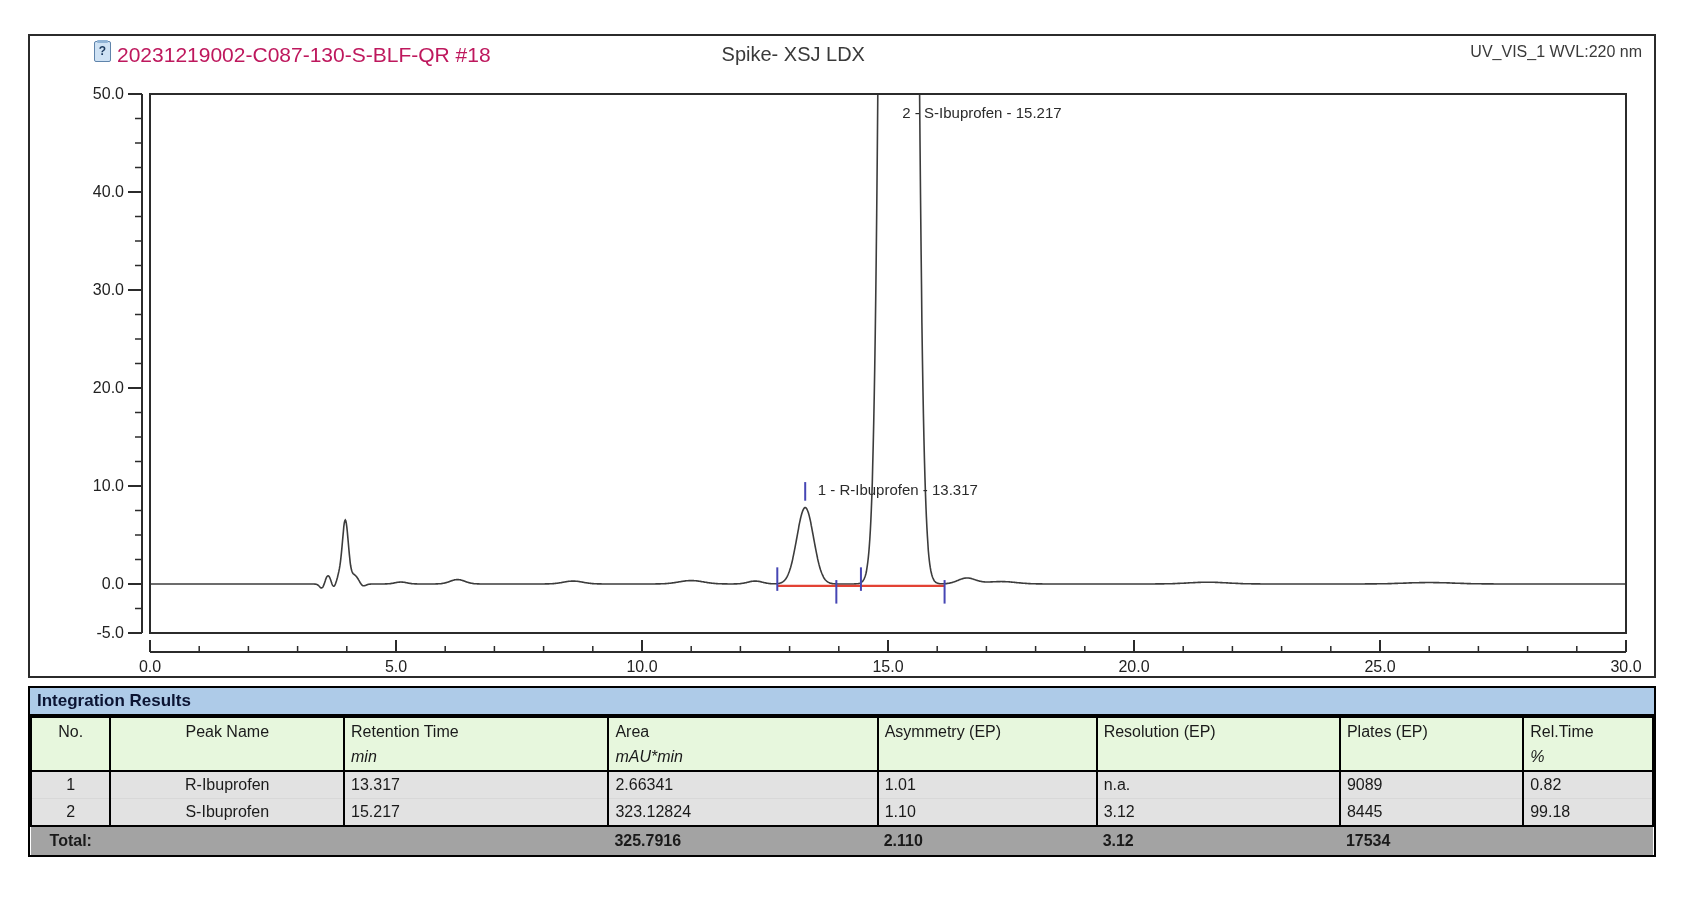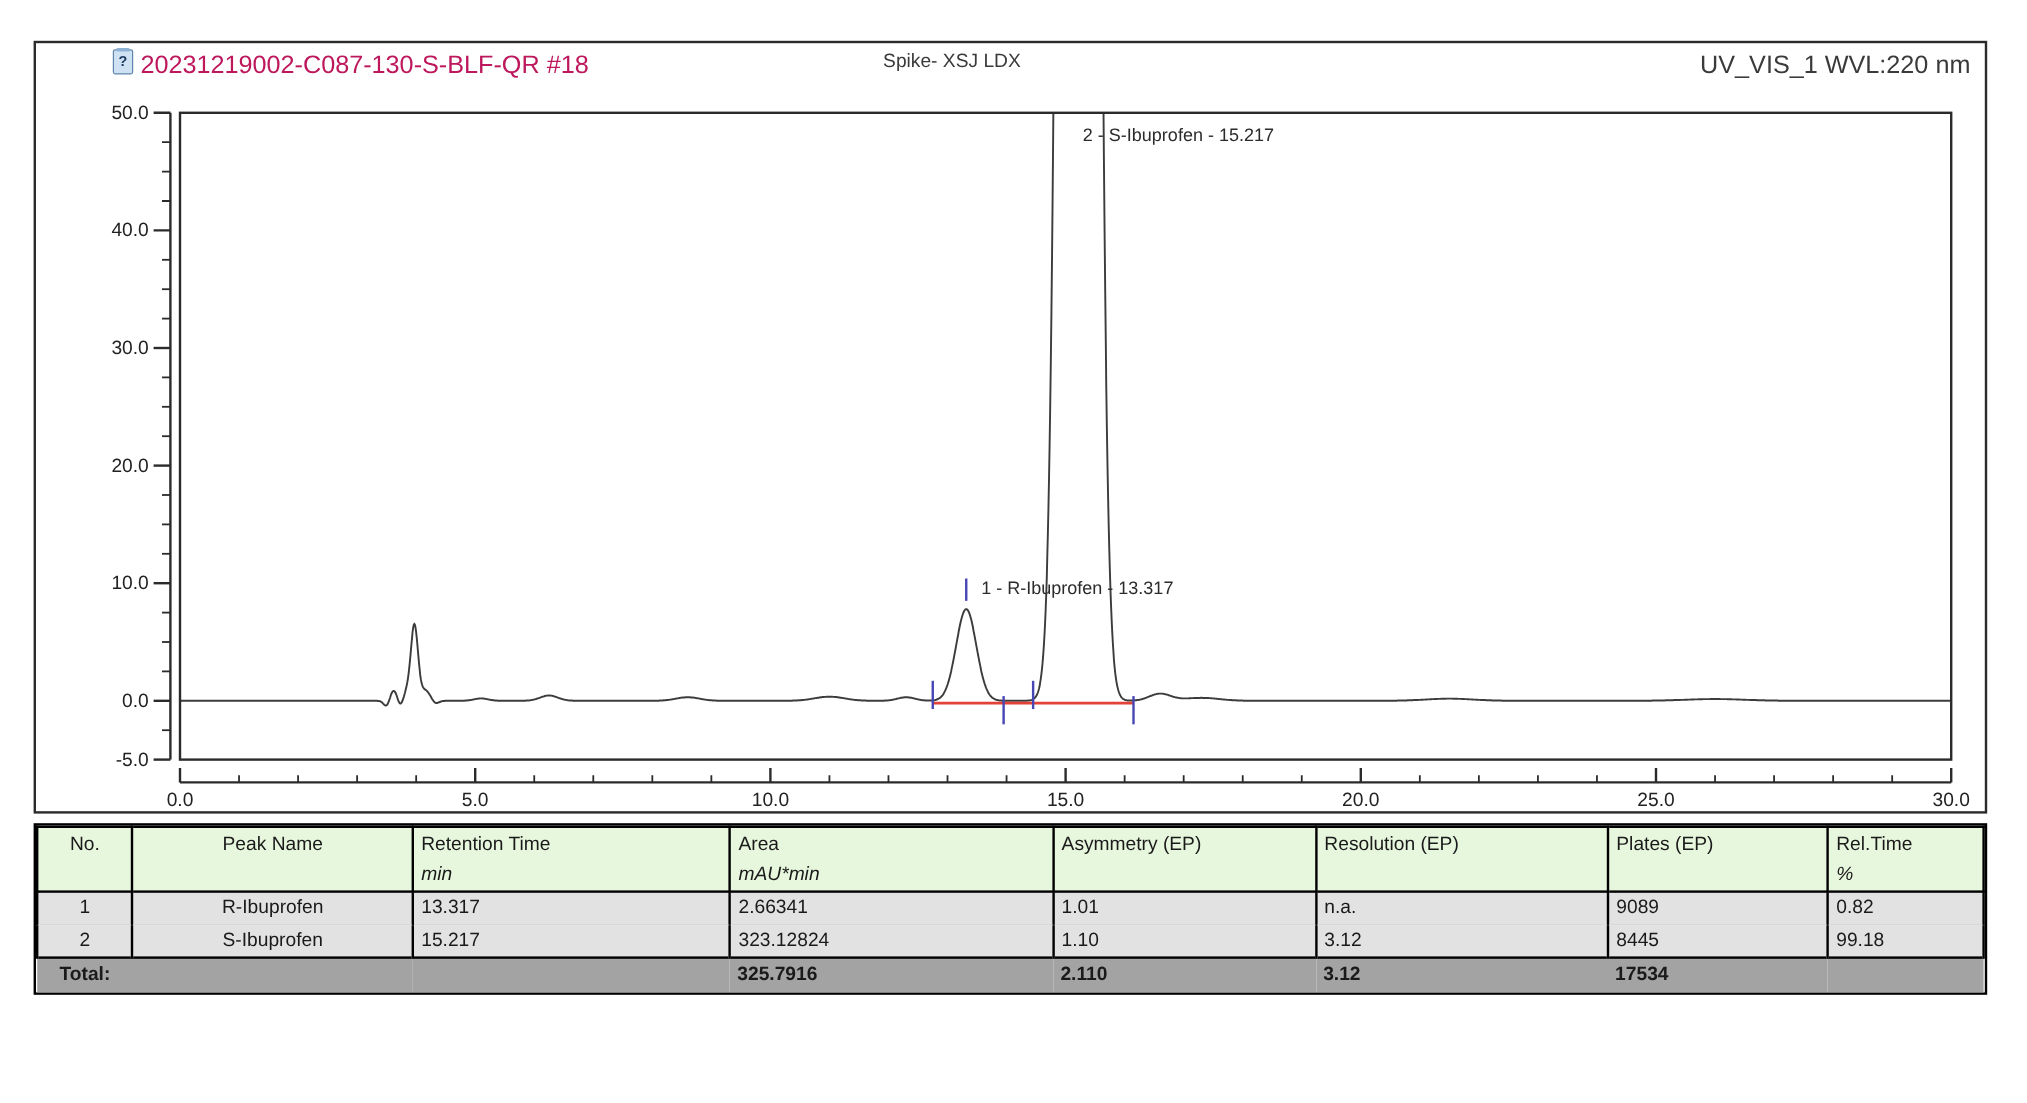--- a/index.html
+++ b/index.html
@@ -10,22 +10,22 @@
   .panel{position:absolute;left:28px;top:34px;width:1628px;height:644px;
          border:2px solid #2b2b2b;background:#ffffff;box-sizing:border-box;}
   .chart-titlebar{position:relative;height:30px;}
   .vial{position:absolute;left:64px;top:5px;width:15px;height:19px;
         background:#cfe2f4;border:1px solid #5f84ab;border-radius:2px;
         font-weight:bold;font-size:12px;line-height:18px;text-align:center;color:#1c3a5e;}
   .vial::before{content:"";position:absolute;left:2px;top:-2px;width:11px;height:3px;
         background:#8fb2d4;border-radius:1px;}
   .sample-id{position:absolute;left:87px;top:7px;font-size:21px;color:#be185d;white-space:nowrap;}
   .sample-name{position:absolute;left:47%;top:7px;transform:translateX(-50%);
-        font-size:16px;color:#3a3a3a;white-space:nowrap;}
-  .channel{position:absolute;right:12px;top:7px;font-size:21px;color:#3a3a3a;white-space:nowrap;}
+        font-size:20px;color:#3a3a3a;white-space:nowrap;}
+  .channel{position:absolute;right:12px;top:7px;font-size:16px;color:#3a3a3a;white-space:nowrap;}
   svg{display:block;}
 
   
   .results{position:absolute;left:28px;top:686px;width:1628px;border:2px solid #000;
            box-sizing:border-box;background:#fff;}
   .tbl-title{background:#aecbe8;border-bottom:2px solid #000;font-weight:bold;
              font-size:17px;padding:3px 7px;color:#0b1433;}
   table{width:100%;border-collapse:collapse;table-layout:fixed;font-size:16px;color:#1a1a1a;}
   thead td{background:#e7f7dd;border:2px solid #000;padding:1px 6px;vertical-align:top;}
   thead .lab{line-height:26px;white-space:nowrap;}
@@ -132,20 +132,21 @@
         <line x1="806.34" y1="514.08" x2="806.34" y2="537.6" stroke="#4646b4" stroke-width="2"></line>
         <line x1="914.5799999999999" y1="514.08" x2="914.5799999999999" y2="537.6" stroke="#4646b4" stroke-width="2"></line>
         <line x1="775.1964" y1="416.08000000000004" x2="775.1964" y2="434.7" stroke="#4646b4" stroke-width="2"></line>
         <text x="787.74" y="428.82" font-size="15" fill="#2b2b2b">1 - R-Ibuprofen - 13.317</text>
         <text x="872.3639999999999" y="51.51999999999998" font-size="15" fill="#2b2b2b">2 - S-Ibuprofen - 15.217</text>
         <rect x="120" y="28" width="1476" height="539" fill="none" stroke="#2b2b2b" stroke-width="2"></rect>
       </svg>
   </div>
 
   <div class="results">
+    <div class="tbl-title">Integration Results</div>
     <table id="resultsTable">
       <colgroup id="cols">
           <col style="width: 4.9%;">
           <col style="width: 14.4%;">
           <col style="width: 16.3%;">
           <col style="width: 16.6%;">
           <col style="width: 13.5%;">
           <col style="width: 15%;">
           <col style="width: 11.3%;">
           <col style="width: 8%;">

